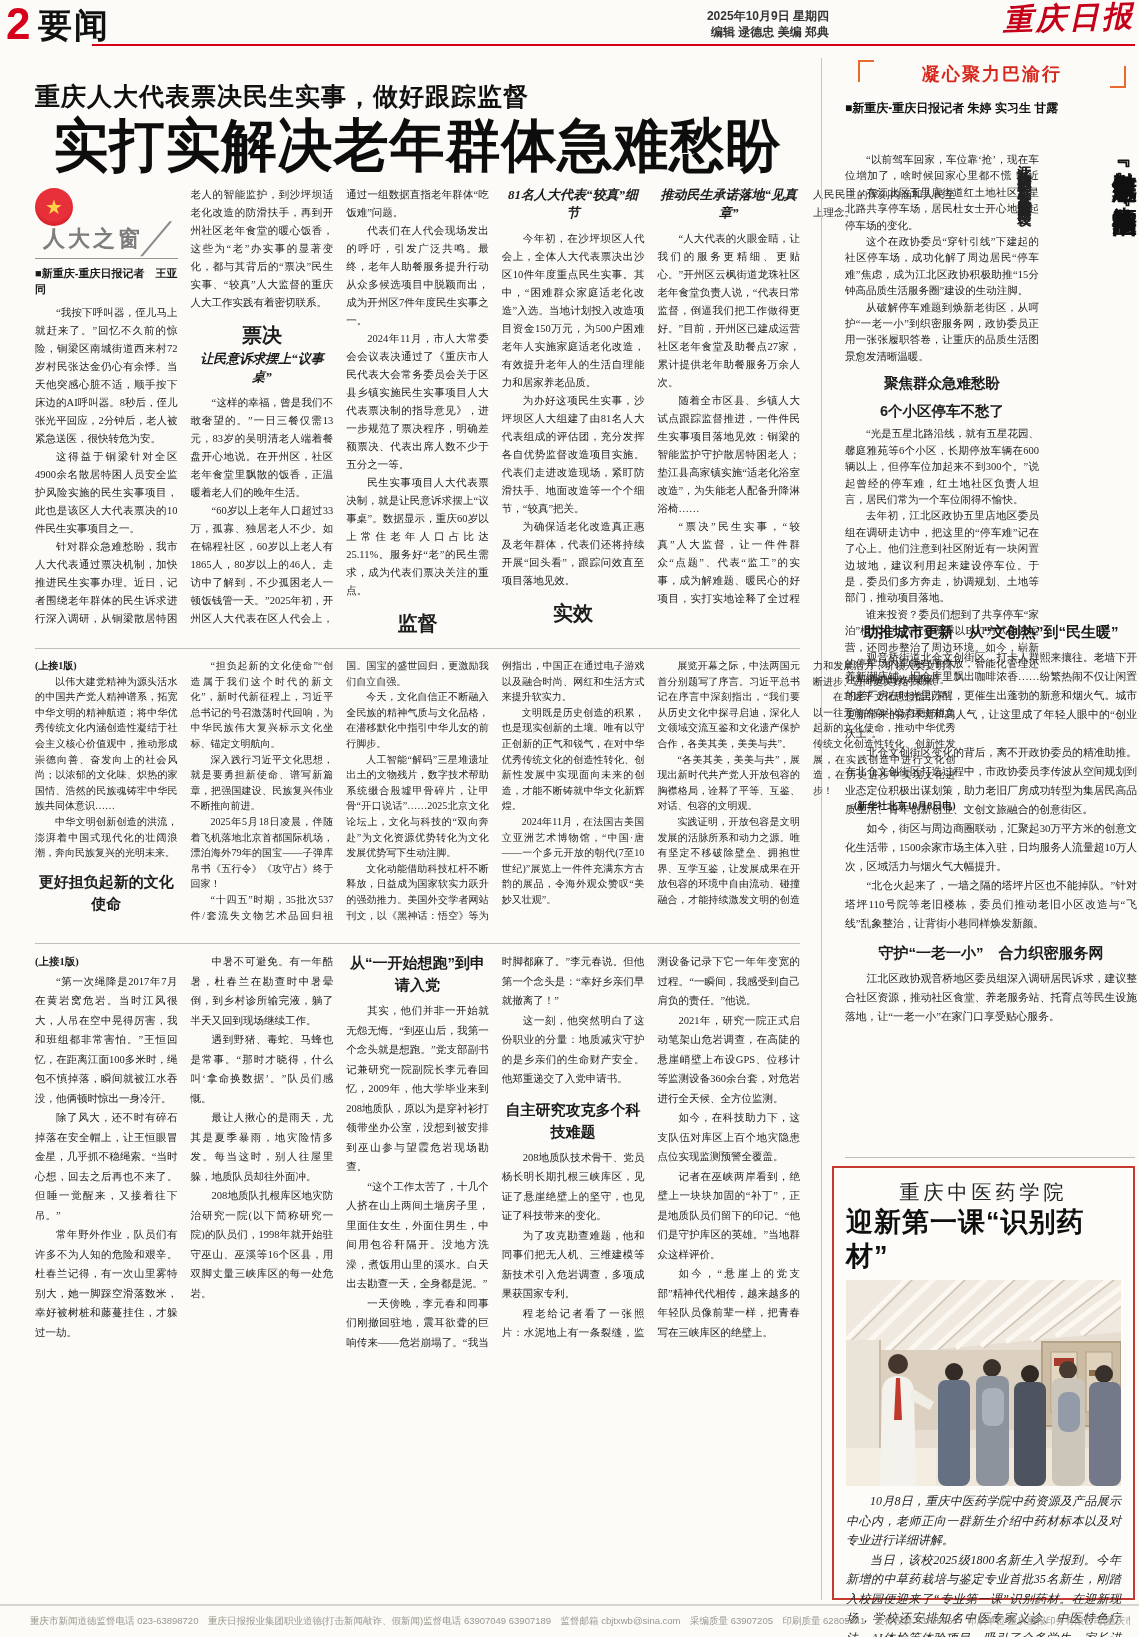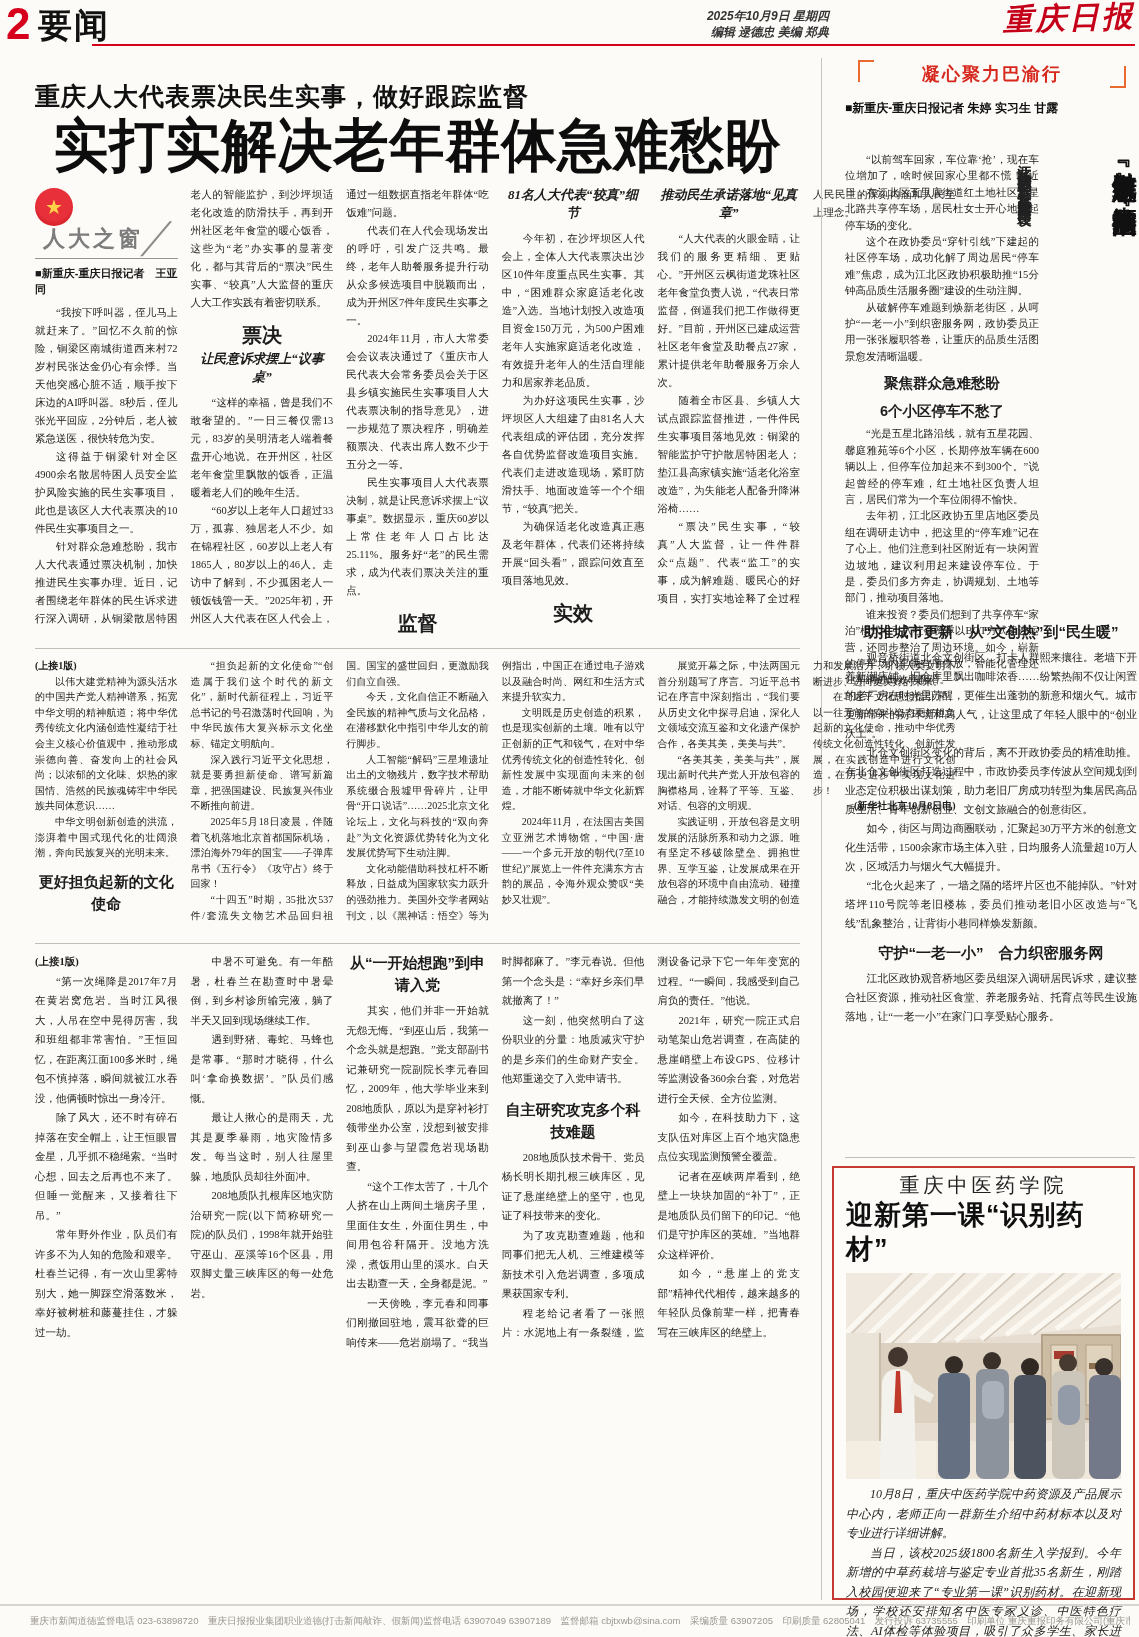--- a/index.html
+++ b/index.html
@@ -4,21 +4,21 @@
 <style>
   html,body{margin:0;padding:0;background:#e8e8e8;}
   #page{position:relative;width:1139px;height:1637px;background:#fcfbf7;overflow:hidden;
         font-family:"Liberation Serif","DejaVu Serif",serif;color:#1c1c1c;}
   .abs{position:absolute;}
   
   #edition-num{left:6px;top:2px;font:900 44px/1 "Liberation Sans","DejaVu Sans",sans-serif;color:#d6001c;}
   #section-name{left:38px;top:8px;font:900 34px/1 "Liberation Sans","DejaVu Sans",sans-serif;color:#111;letter-spacing:2px;}
   #header-redline{left:92px;top:44px;width:1043px;height:2px;background:#d6001c;}
   #dateline{right:310px;top:8px;text-align:right;font:12px/16px "Liberation Sans","DejaVu Sans",sans-serif;color:#333;}
-  #dateline .b{font-weight:bold;font-style:italic;}
+  #dateline .b{font-weight:bold;}
   #masthead{right:4px;top:0px;width:300px;text-align:right;font:italic 900 30px/42px "Liberation Serif",serif;
             color:#c50019;transform:rotate(-2deg);letter-spacing:3px;}
   
   .vrule{width:1px;background:#c9c5bd;}
   .hrule{height:1px;background:#c2beb5;}
   
   #kicker{left:35px;top:82px;width:765px;text-align:left;
           font:bold 25px/30px "Liberation Serif",serif;color:#111;letter-spacing:1px;}
   #headline{left:30px;top:114px;width:775px;text-align:center;
             font:900 55px/62px "Liberation Sans","DejaVu Sans",sans-serif;color:#0d0d0d;letter-spacing:1px;
@@ -56,21 +56,21 @@
   #right-lead{width:194px;font-size:10.5px;line-height:16.4px;text-align:justify;}
   #right-lead p{margin:0;text-indent:2em;}
   #right-lead .t-bh{font:bold 14.5px/20px "Liberation Sans","DejaVu Sans",sans-serif;text-align:center;text-indent:0;margin:8px 0 5px;}
   #vert-head{width:98px;height:478px;writing-mode:vertical-rl;text-align:start;}
   #vert-title{display:block;font:900 24.5px/1.1 "Liberation Sans","DejaVu Sans",sans-serif;color:#111;letter-spacing:1px;}
   #vert-sub{display:block;font:bold 14px/1.2 "Liberation Serif",serif;color:#222;margin-top:2px;padding-block-start:78px;letter-spacing:2px;}
   #right-part2{left:845px;top:612px;width:292px;height:540px;font-size:10.8px;line-height:19px;text-align:justify;}
   #right-part2 p{margin:0;text-indent:2em;}
   #right-part2 .t-bh{font:bold 15px/22px "Liberation Sans","DejaVu Sans",sans-serif;text-align:center;text-indent:0;margin:9px 0 5px;}
   
-  #med-box{left:832px;top:1166px;width:303px;height:434px;border:2px solid #c43a30;background:#fdfcf9;box-sizing:border-box;padding:0 12px;}
+  #med-box{left:832px;top:1166px;width:303px;height:434px;border:2px solid #c43a30;background:#fdfcf9;box-sizing:border-box;padding:7px 12px;}
   #med-t1{text-align:center;font:20px/26px "Liberation Serif",serif;color:#222;letter-spacing:4px;margin-top:4px;}
   #med-t2{font:900 27px/34px "Liberation Sans","DejaVu Sans",sans-serif;color:#0f0f0f;letter-spacing:1px;}
   #med-photo{display:block;margin:7px auto 6px;}
   .med-cap{font:italic 12px/19.5px "Liberation Serif",serif;text-align:justify;text-indent:2em;margin:0;color:#222;}
   
   #footer-rule{left:0;top:1604px;width:1139px;height:2px;background:#d8d5cf;}
   #footer-text{left:30px;top:1614px;width:1100px;font:9.5px/14px "Liberation Sans","DejaVu Sans",sans-serif;color:#9a978f;white-space:nowrap;overflow:hidden;}
 </style>
 </head>
 <body>

